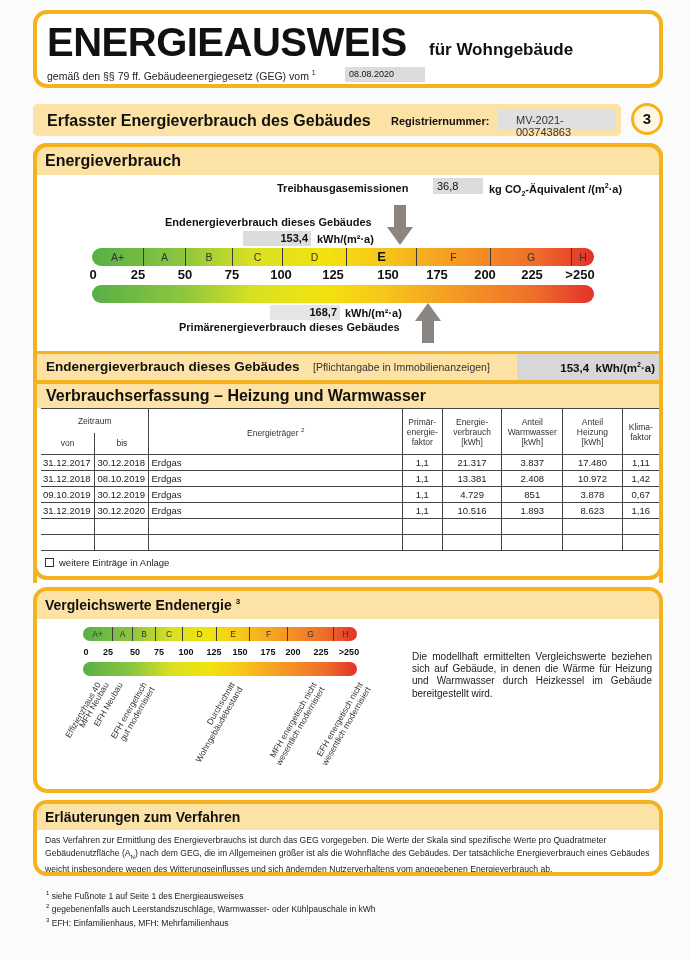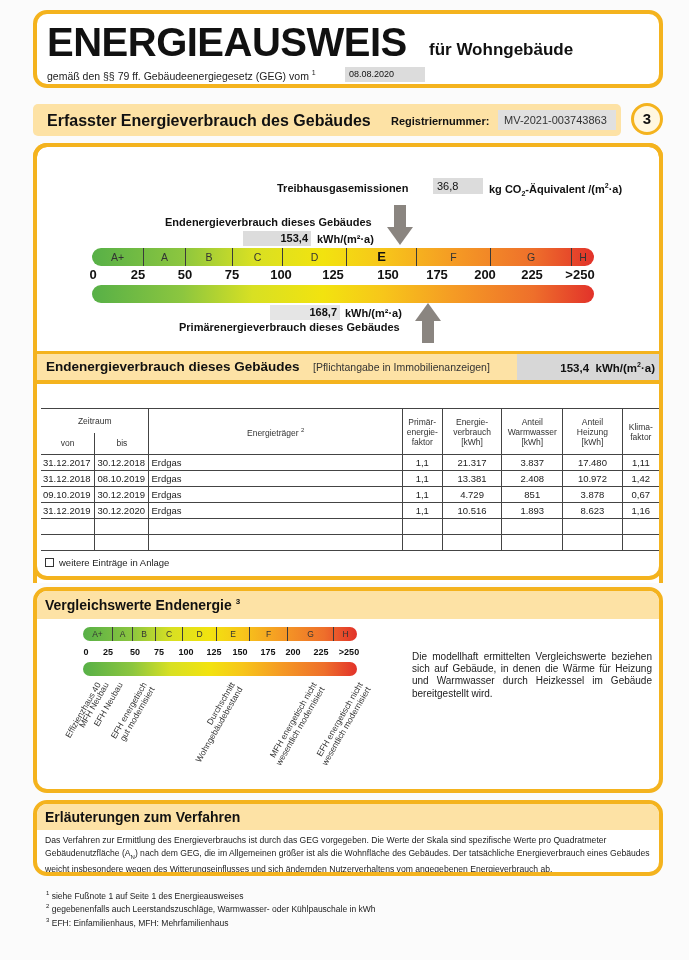--- a/index.html
+++ b/index.html
@@ -12,21 +12,21 @@
   .title-main { left: 10px; top: 6px; font-size: 40px; font-weight: bold; letter-spacing: -0.5px; color: #111; }
   .title-sub { left: 392px; top: 26px; font-size: 17px; font-weight: bold; }
   .title-law { left: 10px; top: 55px; font-size: 10.5px; color: #222; }
   .title-law sup { font-size: 7px; }
   .title-date { left: 308px; top: 53px; width: 80px; height: 15px; background: #dcdcdc; font-size: 9px; padding: 2px 4px; }
 
   
   .reg-bar { left: 33px; top: 104px; width: 588px; height: 32px; background: #fde2a5; border-radius: 5px; }
   .reg-title { left: 14px; top: 8px; font-size: 16px; font-weight: bold; }
   .reg-label { left: 358px; top: 11px; font-size: 11px; font-weight: bold; }
-  .reg-value { left: 465px; top: 6px; width: 118px; height: 20px; background: #e0e0e0; font-size: 11px; padding: 4px 6px; color: #333; }
+  .reg-value { left: 465px; top: 6px; width: 118px; height: 20px; background: #e0e0e0; font-size: 11px; padding: 4px 18px; color: #333; }
   .page-num { left: 631px; top: 103px; width: 32px; height: 32px; border: 3px solid #f4b31e; border-radius: 50%; background: #fff7e0; font-size: 15px; font-weight: bold; text-align: center; line-height: 26px; }
 
   
   .panel { border: 4px solid #f4b31e; border-radius: 14px; background: #fff; overflow: hidden; }
   .panel-head { position: absolute; left: 0; top: 0; right: 0; height: 28px; background: #fde2a5; font-weight: bold; font-size: 16px; padding: 5px 8px; }
 
   .energy-panel { left: 33px; top: 143px; width: 630px; height: 440px; border-bottom: none; border-radius: 14px 14px 0 0; }
 
   .ghg-label { left: 240px; top: 35px; font-size: 11px; font-weight: bold; }
   .ghg-value { left: 396px; top: 31px; width: 50px; height: 16px; background: #dcdcdc; font-size: 11px; padding: 2px 4px; }
@@ -110,20 +110,21 @@
   </div>
 
   <div class="abs reg-bar">
     <div class="abs reg-title">Erfasster Energieverbrauch des Gebäudes</div>
     <div class="abs reg-label">Registriernummer:</div>
     <div class="abs reg-value">MV-2021-003743863</div>
   </div>
   <div class="abs page-num">3</div>
 
   <div class="abs panel energy-panel">
+    <div class="panel-head">Energieverbrauch</div>
 
     <div class="abs ghg-label">Treibhausgasemissionen</div>
     <div class="abs ghg-value">36,8</div>
     <div class="abs ghg-unit"><span>kg CO</span><sub>2</sub><span>-Äquivalent /(m</span><sup>2</sup><span>·a)</span></div>
 
     <div class="abs end-label">Endenergieverbrauch dieses Gebäudes</div>
     <div class="abs end-box">153,4</div>
     <div class="abs end-unit">kWh/(m²·a)</div>
 
     <div class="abs arrow-down">
@@ -172,20 +173,21 @@
     <div class="abs prim-unit">kWh/(m²·a)</div>
     <div class="abs prim-label">Primärenergieverbrauch dieses Gebäudes</div>
   </div>
 
   <div class="abs summary-row">
     <div class="abs summary-title">Endenergieverbrauch dieses Gebäudes</div>
     <div class="abs summary-note">[Pflichtangabe in Immobilienanzeigen]</div>
     <div class="abs summary-valbox"><span>153,4</span>&nbsp; <span>kWh/(m</span><sup>2</sup><span>·a)</span></div>
   </div>
 
+  <div class="abs table-head">Verbrauchserfassung – Heizung und Warmwasser</div>
 
   <table class="cons">
     <thead>
       <tr style="height:24px">
         <th colspan="2" class="no-bottom">Zeitraum</th>
         <th rowspan="2" style="width:258px"><span>Energieträger</span> <sup style="font-size:6px">2</sup></th>
         <th rowspan="2" style="width:40px;white-space:pre-line">Primär-
 energie-
 faktor</th>
         <th rowspan="2" style="width:60px;white-space:pre-line">Energie-

